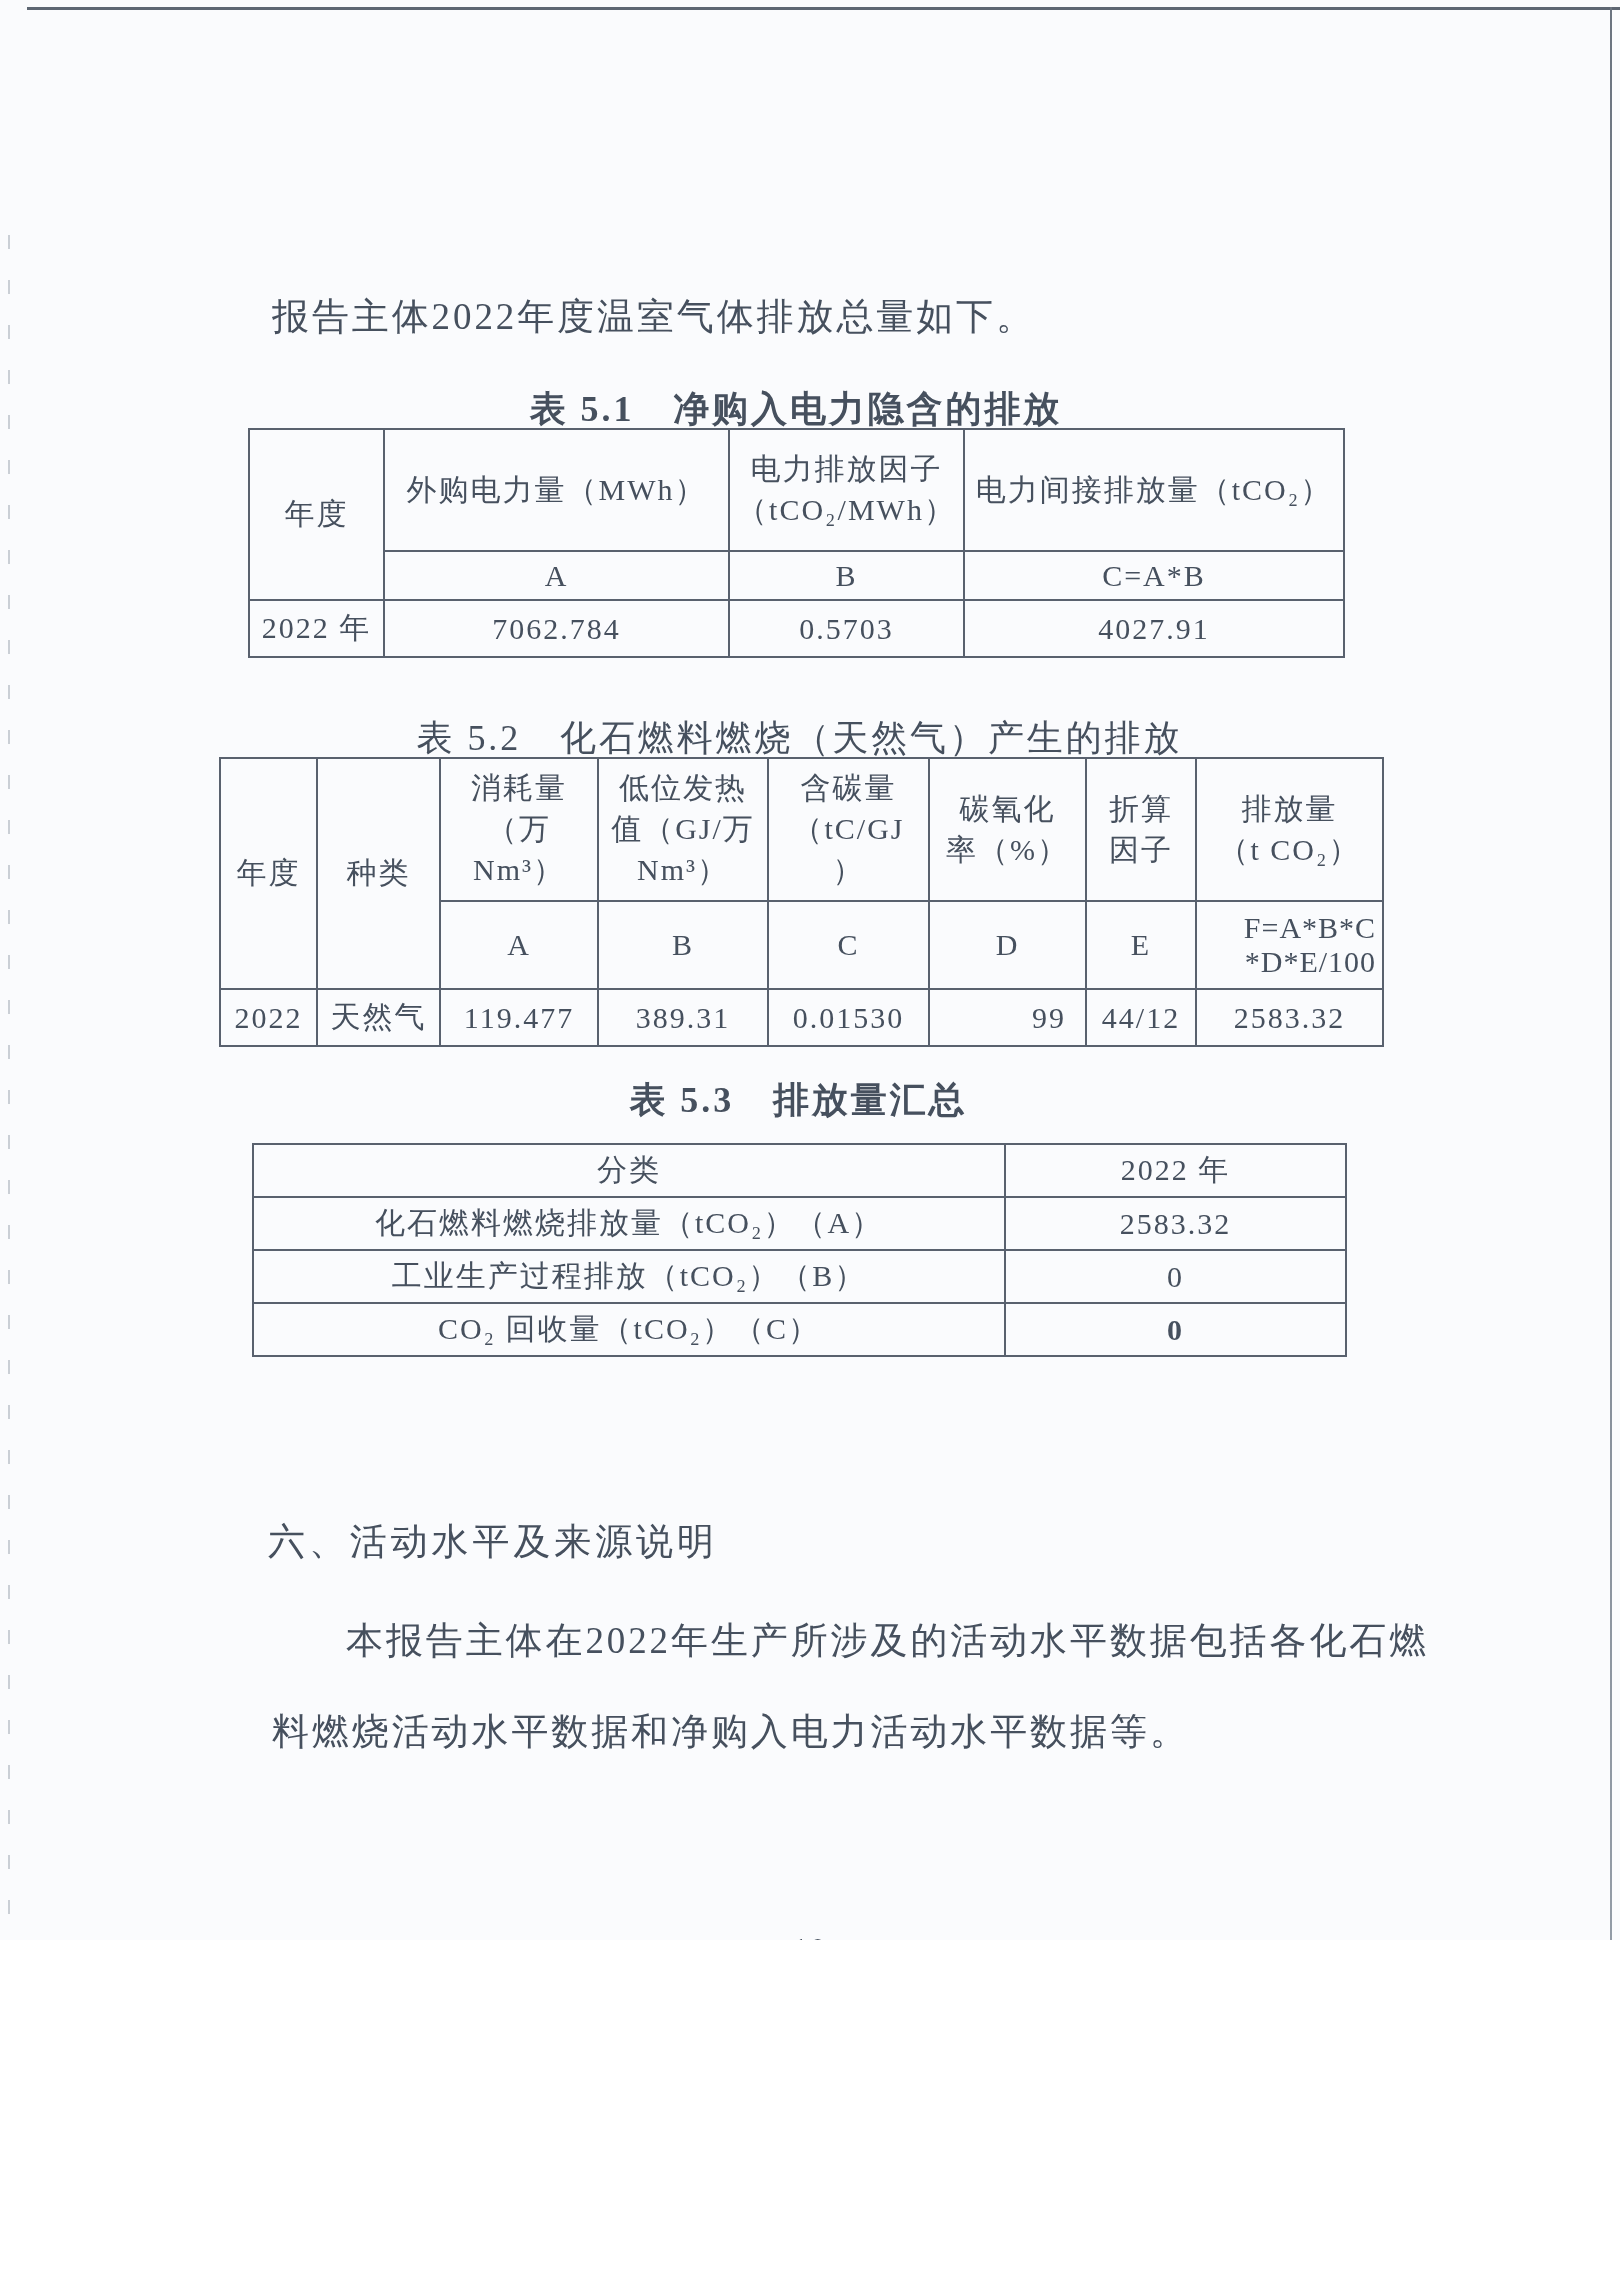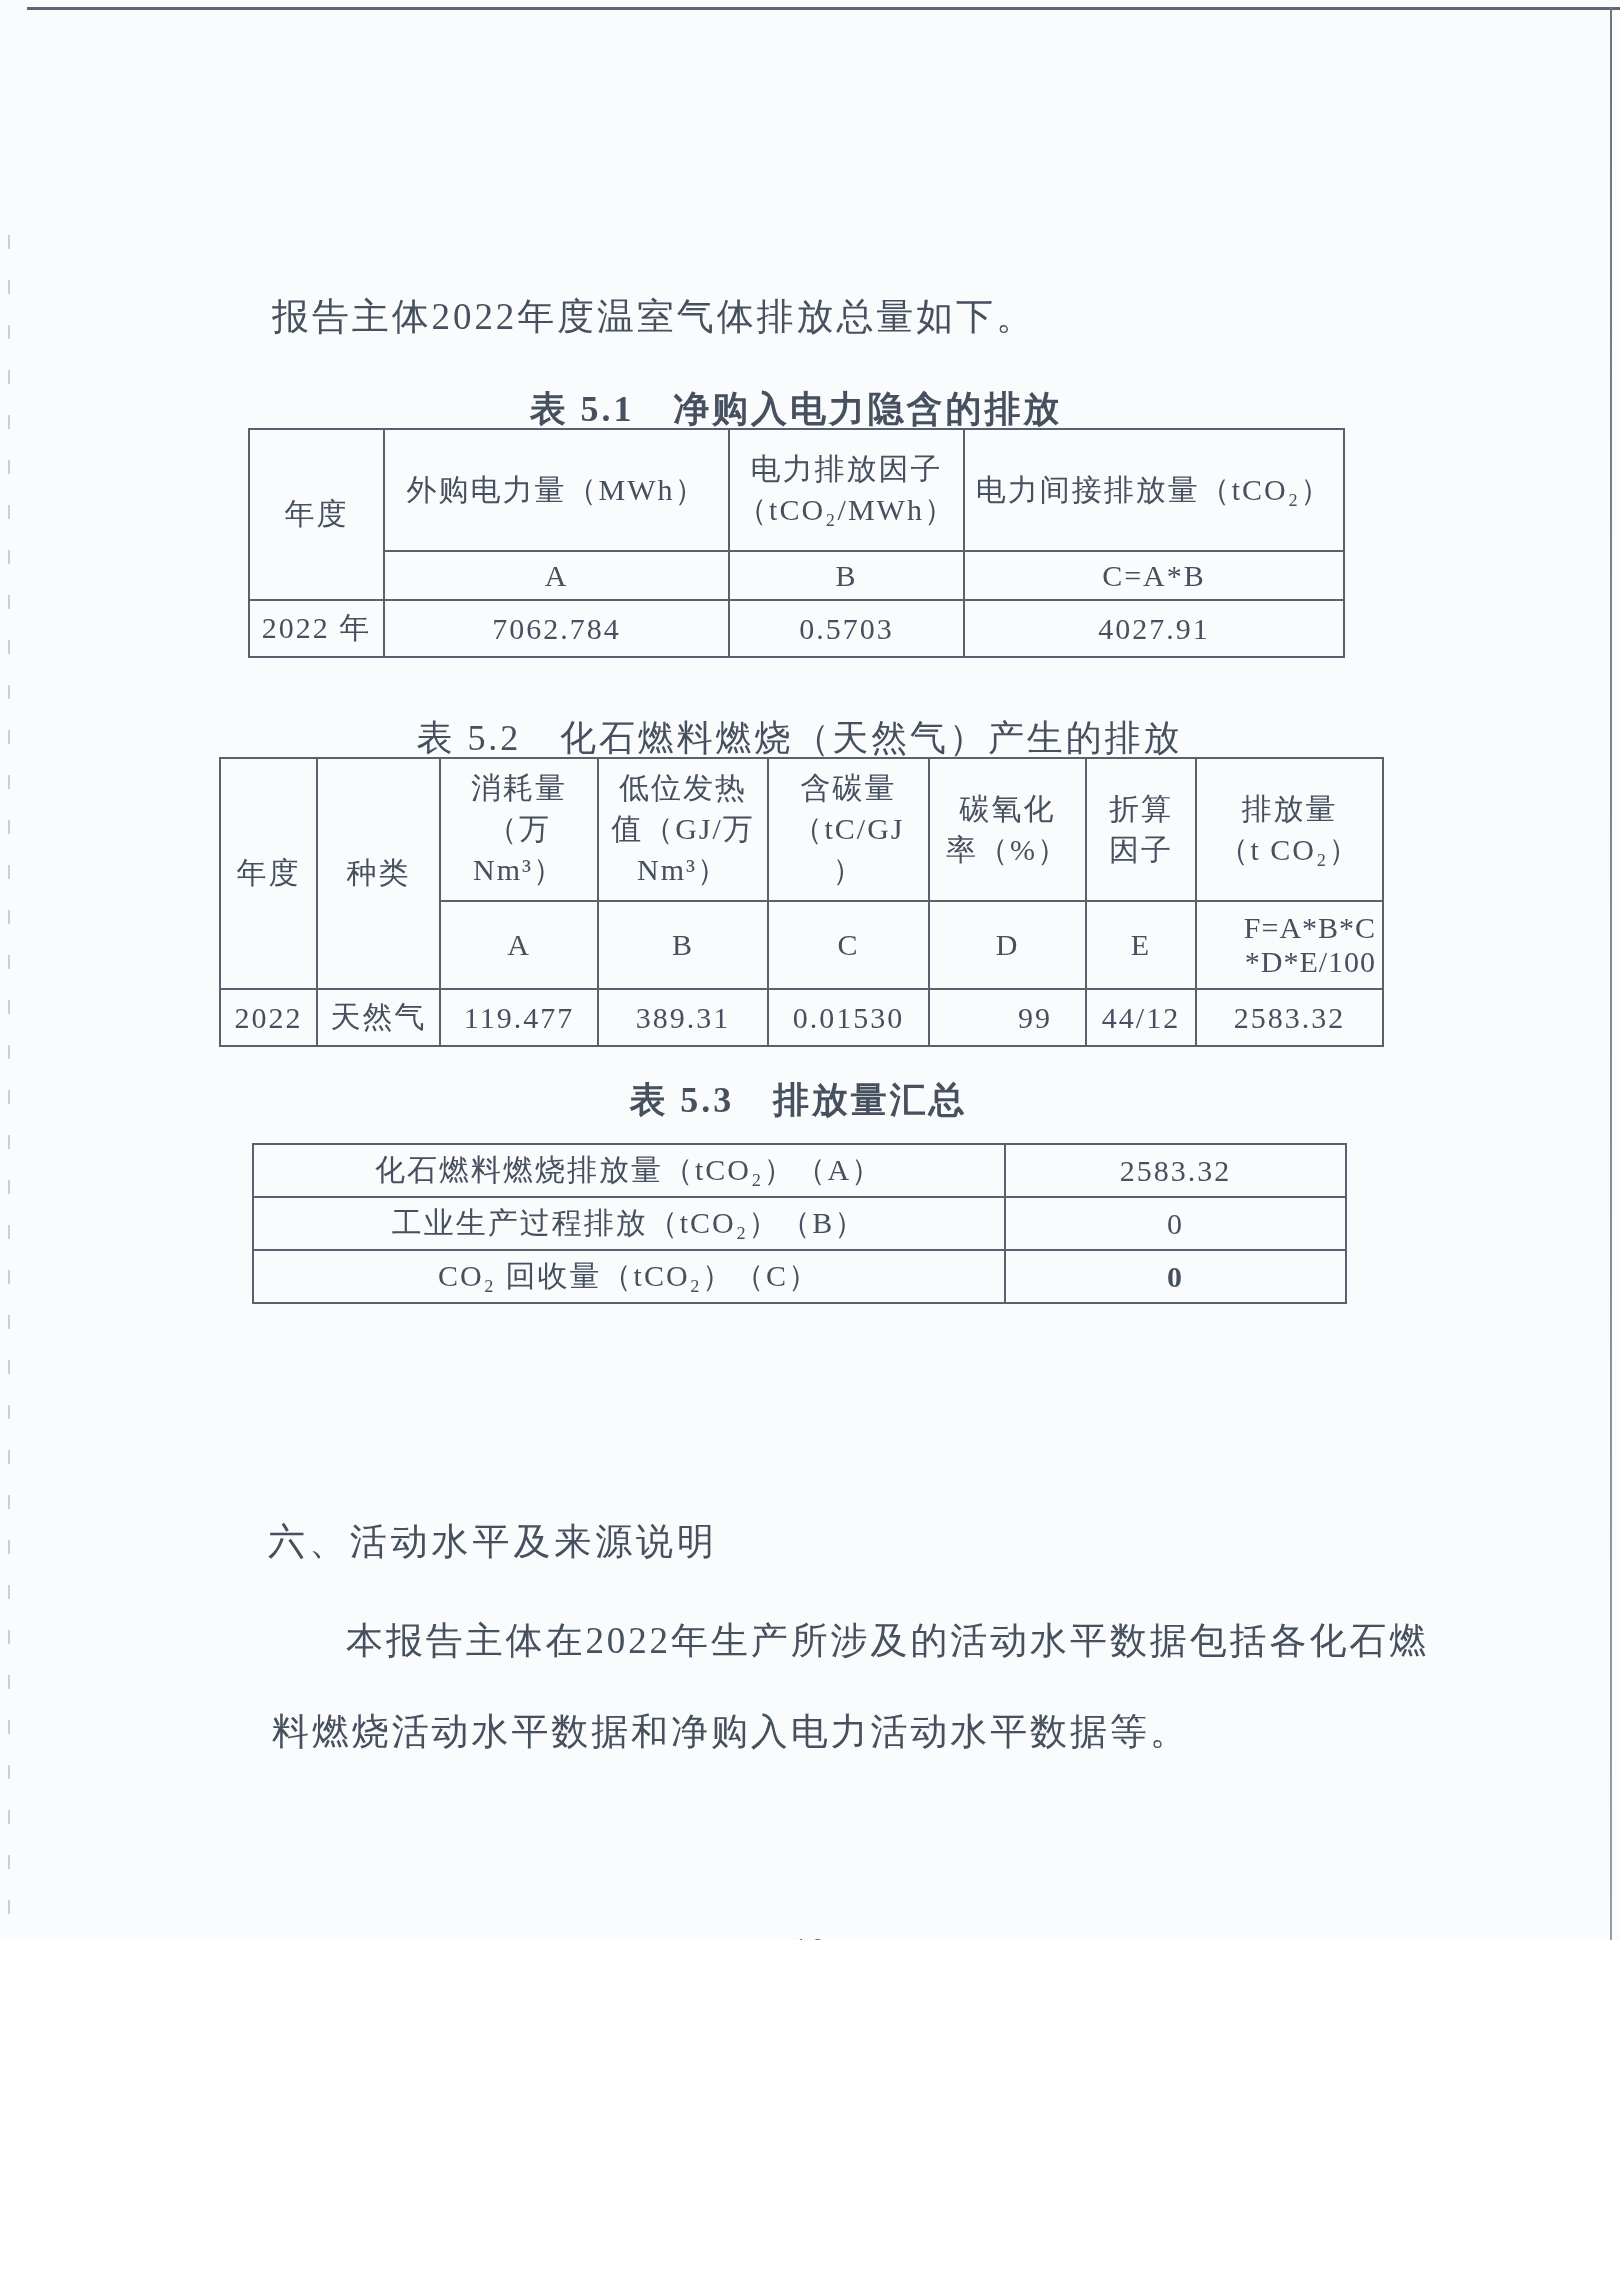--- a/index.html
+++ b/index.html
@@ -31,21 +31,21 @@
     text-align:center;vertical-align:middle;
     padding:2px 5.9px;letter-spacing:2px;
     white-space:pre-line;
     overflow:hidden;
   }
   .t51{left:248px;top:428px;width:1096px;font-size:30px;}
   .t52{left:219px;top:757px;width:1161px;font-size:30px;}
   .t53{left:252px;top:1143px;width:1093px;font-size:30px;}
   .t53 tr:last-child td:last-child{font-weight:bold;}
   .cell-left{text-align:right;padding-left:9.8px;letter-spacing:1px;}
-  .cell-right{text-align:right;padding-right:33px;}
+  .cell-right{text-align:right;padding-right:19px;}
 
   .sec-heading{position:absolute;left:268px;top:1517px;font-size:37px;letter-spacing:3.9px;}
   .para{
     position:absolute;left:272px;top:1596px;width:1176px;
     font-size:37px;line-height:2.45;letter-spacing:2.9px;text-indent:2em;
   }
   .page-number{position:absolute;left:0;top:1932px;width:1620px;text-align:center;
     font-size:31px;letter-spacing:2px;}
 </style>
 </head>
@@ -147,20 +147,24 @@
     </table>
 
   <div class="tbl-title t53-title">表 5.3　排放量汇总</div>
 
   <table class="t53">
     <colgroup>
         <col style="width:752px">
         <col style="width:341px">
       </colgroup>
     <tbody>
+        <tr style="height:53px">
+      <td>分类</td>
+      <td>2022 年</td>
+    </tr>
     <tr style="height:53px">
       <td>化石燃料燃烧排放量（tCO₂）（A）</td>
       <td>2583.32</td>
     </tr>
     <tr style="height:53px">
       <td>工业生产过程排放（tCO₂）（B）</td>
       <td>0</td>
     </tr>
     <tr style="height:53px">
       <td>CO₂ 回收量（tCO₂）（C）</td>

